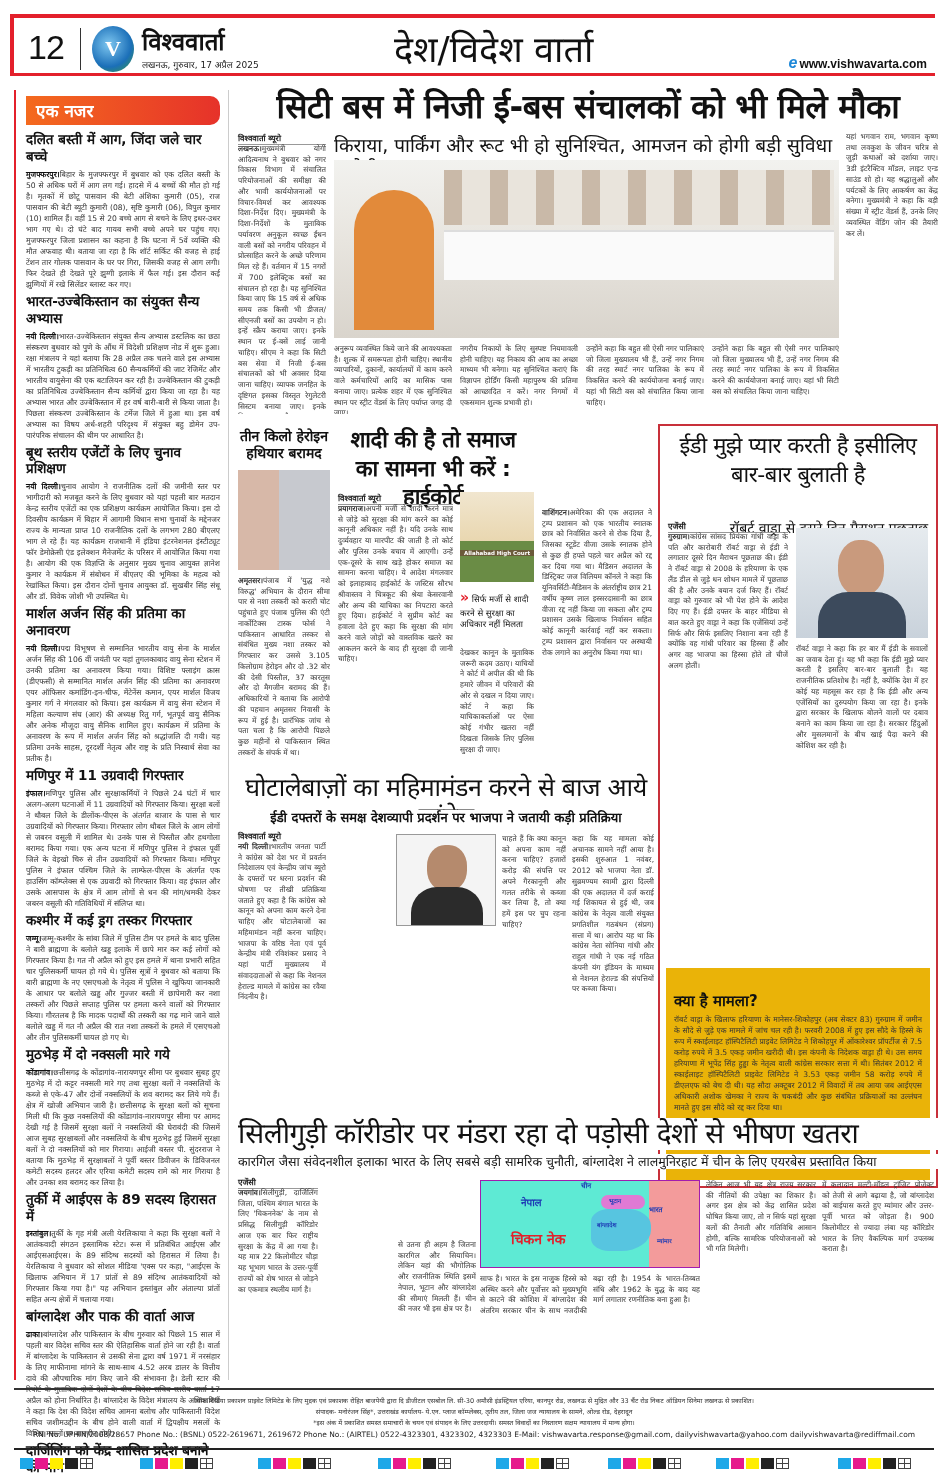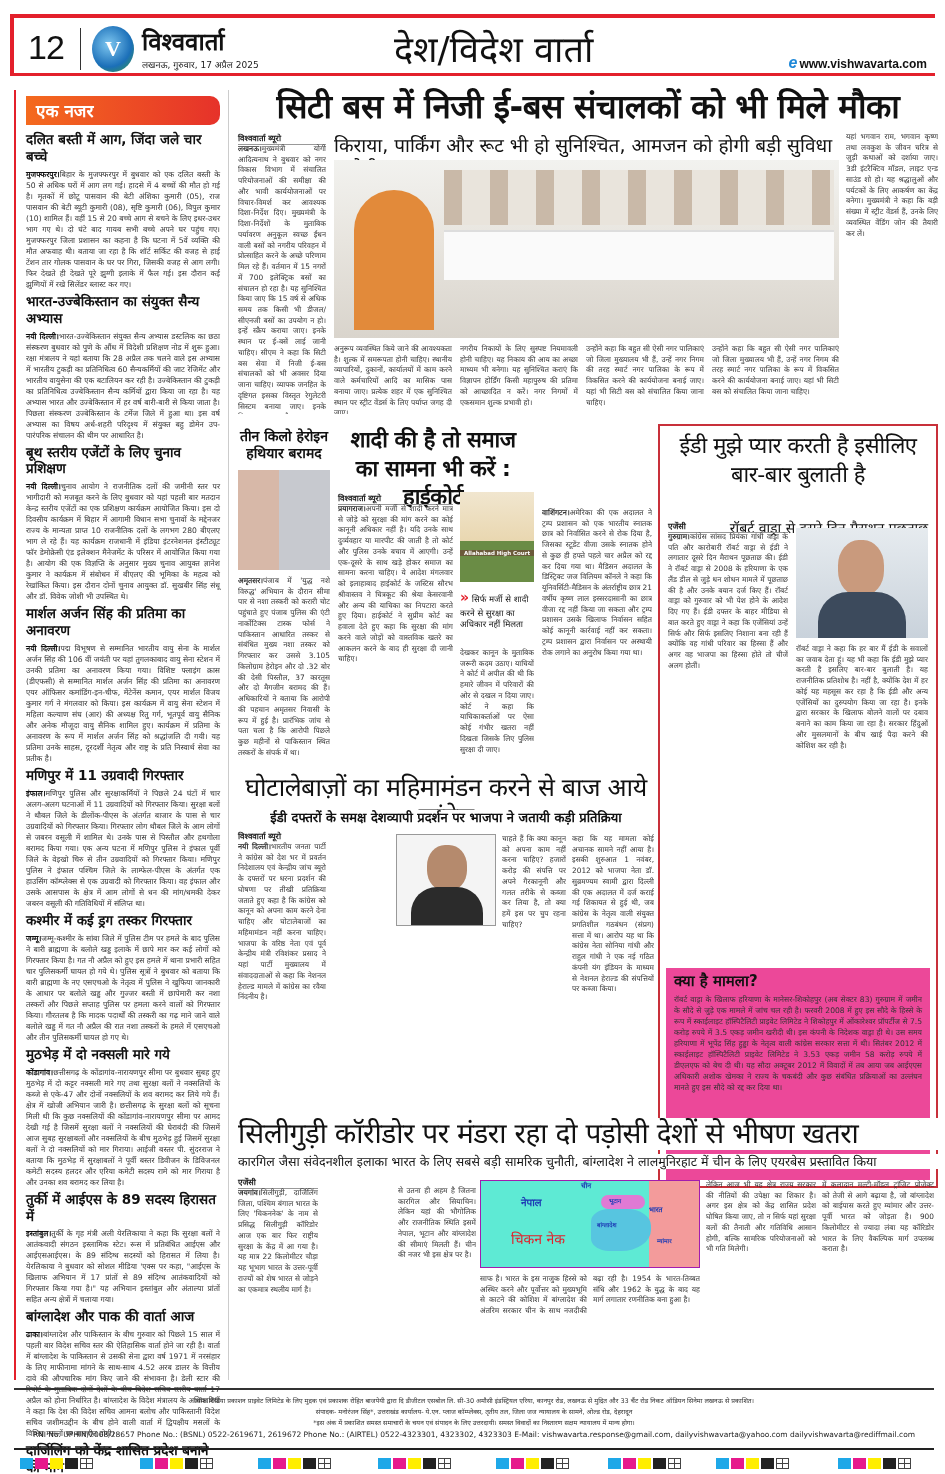--- a/index.html
+++ b/index.html
@@ -21,21 +21,21 @@
 .lb b{color:#111}
 .main{position:absolute;left:238px;top:88px;width:700px}
 .h1{font-size:33px;font-weight:bold;color:#111;text-align:center;letter-spacing:-0.5px;line-height:1.15}
 .h2{font-size:19px;color:#111;line-height:1.2}
 .by{font-size:8px;font-weight:bold;border-bottom:1px solid #999;padding-bottom:1px;margin-bottom:2px}
 .col{position:absolute;font-size:7.4px;line-height:1.45;color:#333;text-align:justify;overflow:hidden}
 .photo{position:absolute;background:linear-gradient(135deg,#e9e4dc,#c9c2b8);overflow:hidden}
 .box{position:absolute;border:2px solid #c8303a}
 .quote{position:absolute;font-size:11px;color:#111;line-height:1.4}
 .quote .q{color:#e3202b;font-weight:bold;font-size:14px}
-.kya{position:absolute;background:#ec4899;padding:2px 8px}
+.kya{position:absolute;background:#eab308;padding:22px 8px}
 .kya .t{font-size:15px;font-weight:bold;color:#111;margin-bottom:4px}
 .footer{position:absolute;left:14px;top:1388px;width:920px;border-top:2px solid #333;text-align:center;font-size:6.5px;color:#333;line-height:1.7;padding-top:6px}
 .rni{font-size:7.5px;color:#222}
 .regline{position:absolute;left:14px;top:1448px;width:920px;height:2px;background:#222}
 .cmyk{position:absolute;top:1458px;display:flex;gap:2px}
 .cmyk span{width:13px;height:11px;display:inline-block}
 .cmyk .g{border:1px solid #444;background:linear-gradient(#444,#444) center/1px 100% no-repeat,linear-gradient(#444,#444) center/100% 1px no-repeat,#fff}
 </style>
 </head>
 <body>
@@ -153,32 +153,32 @@
     <div style="position:absolute;left:30px;top:10px;width:40px;height:46px;border-radius:45%;background:#b58a6d"></div>
     <div style="position:absolute;left:14px;top:52px;width:72px;height:40px;border-radius:26px 26px 0 0;background:#2b2b2b"></div>
   </div>
   <div class="col" style="left:264px;top:746px;width:64px;height:274px;background:#fff;z-index:2">चाहते हैं कि क्या कानून को अपना काम नहीं करना चाहिए? हजारों करोड़ की संपत्ति पर अपने गैरकानूनी और गलत तरीके से कब्जा कर लिया है, तो क्या हमें इस पर चुप रहना चाहिए?</div>
   <div class="col" style="left:334px;top:746px;width:82px;height:274px;background:#fff;z-index:2">कहा कि यह मामला कोई अचानक सामने नहीं आया है। इसकी शुरुआत 1 नवंबर, 2012 को भाजपा नेता डॉ. सुब्रमण्यम स्वामी द्वारा दिल्ली की एक अदालत में दर्ज कराई गई शिकायत से हुई थी, जब कांग्रेस के नेतृत्व वाली संयुक्त प्रगतिशील गठबंधन (संप्रग) सत्ता में था। आरोप यह था कि कांग्रेस नेता सोनिया गांधी और राहुल गांधी ने एक नई गठित कंपनी यंग इंडियन के माध्यम से नेशनल हेराल्ड की संपत्तियों पर कब्जा किया।</div>
 
   <div class="h1" style="position:absolute;left:0;top:1030px;width:700px;font-size:28px;font-weight:normal;text-align:left;background:#fff;z-index:3">सिलीगुड़ी कॉरीडोर पर मंडरा रहा दो पड़ोसी देशों से भीषण खतरा</div>
   <div class="h2" style="position:absolute;left:0;top:1066px;width:700px;font-size:12.5px;background:#fff;z-index:3">कारगिल जैसा संवेदनशील इलाका भारत के लिए सबसे बड़ी सामरिक चुनौती, बांग्लादेश ने लालमुनिरहाट में चीन के लिए एयरबेस प्रस्तावित किया</div>
   <div class="by" style="position:absolute;left:0;top:1088px;width:80px;z-index:3">एजेंसी</div>
   <div class="col" style="left:0;top:1100px;width:80px;height:190px;z-index:3"><b>जयगांव।</b><span>सिलीगुड़ी, दार्जिलिंग जिला, पश्चिम बंगाल भारत के लिए 'चिकननेक' के नाम से प्रसिद्ध सिलीगुड़ी कॉरिडोर आज एक बार फिर राष्ट्रीय सुरक्षा के केंद्र में आ गया है। यह मात्र 22 किलोमीटर चौड़ा यह भूभाग भारत के उत्तर-पूर्वी राज्यों को शेष भारत से जोड़ने का एकमात्र स्थलीय मार्ग है।</span></div>
-  <div class="col" style="left:160px;top:1098px;width:78px;height:200px;z-index:3">से उतना ही अहम है जितना कारगिल और सियाचिन। लेकिन यहां की भौगोलिक और राजनीतिक स्थिति इसमें नेपाल, भूटान और बांग्लादेश की सीमाएं मिलती हैं। चीन की नजर भी इस क्षेत्र पर है।</div>
+  <div class="col" style="left:160px;top:1152px;width:78px;height:200px;z-index:3">से उतना ही अहम है जितना कारगिल और सियाचिन। लेकिन यहां की भौगोलिक और राजनीतिक स्थिति इसमें नेपाल, भूटान और बांग्लादेश की सीमाएं मिलती हैं। चीन की नजर भी इस क्षेत्र पर है।</div>
   <div class="photo" style="left:242px;top:1092px;width:220px;height:88px;background:#5eead4;z-index:3;border:1px solid #a21caf">
     <div style="position:absolute;right:0;top:0;width:50px;height:100%;background:#f39b9b"></div>
     <div style="position:absolute;left:110px;top:28px;width:60px;height:42px;background:#57c5e0;border-radius:30% 40% 50% 30%"></div>
     <div style="position:absolute;left:120px;top:14px;width:44px;height:14px;background:#e07ad4;border-radius:8px"></div>
     <span style="position:absolute;left:100px;top:0px;font-size:7px;color:#1d3bb5;font-weight:bold">चीन</span>
     <span style="position:absolute;left:40px;top:14px;font-size:10px;color:#1d3bb5;font-weight:bold">नेपाल</span>
     <span style="position:absolute;left:128px;top:16px;font-size:6px;color:#1d3bb5;font-weight:bold">भूटान</span>
     <span style="position:absolute;left:168px;top:24px;font-size:7px;color:#1d3bb5;font-weight:bold">भारत</span>
     <span style="position:absolute;left:116px;top:40px;font-size:6px;color:#1d3bb5;font-weight:bold">बांग्लादेश</span>
     <span style="position:absolute;left:176px;top:56px;font-size:6px;color:#1d3bb5;font-weight:bold">म्यांमार</span>
-    <span style="position:absolute;left:30px;top:48px;font-size:14px;color:#e3202b;font-weight:normal">चिकन नेक</span>
+    <span style="position:absolute;left:30px;top:48px;font-size:14px;color:#e3202b;font-weight:bold">चिकन नेक</span>
   </div>
   <div class="col" style="left:242px;top:1186px;width:220px;height:104px;z-index:3;column-count:2;column-gap:6px">साफ है। भारत के इस नाजुक हिस्से को अस्थिर करने और पूर्वोत्तर को मुख्यभूमि से काटने की कोशिश में बांग्लादेश की अंतरिम सरकार चीन के साथ नजदीकी बढ़ा रही है। 1954 के भारत-तिब्बत संधि और 1962 के युद्ध के बाद यह मार्ग लगातार रणनीतिक बना हुआ है।</div>
   <div class="col" style="left:468px;top:1092px;width:110px;height:198px;z-index:3">लेकिन आज भी यह क्षेत्र राज्य सरकार की नीतियों की उपेक्षा का शिकार है। अगर इस क्षेत्र को केंद्र शासित प्रदेश घोषित किया जाए, तो न सिर्फ यहां सुरक्षा बलों की तैनाती और गतिविधि आसान होगी, बल्कि सामरिक परियोजनाओं को भी गति मिलेगी।</div>
   <div class="col" style="left:584px;top:1092px;width:112px;height:198px;z-index:3">में कलादान मल्टी-मॉडल ट्रांजिट प्रोजेक्ट को तेजी से आगे बढ़ाया है, जो बांग्लादेश को बाईपास करते हुए म्यांमार और उत्तर-पूर्वी भारत को जोड़ता है। 900 किलोमीटर से ज्यादा लंबा यह कॉरिडोर भारत के लिए वैकल्पिक मार्ग उपलब्ध कराता है।</div>
 </div>
 
 <div class="footer">
   <div>जयेश मीडिया प्रकाशन प्राइवेट लिमिटेड के लिए मुद्रक एवं प्रकाशक रोहित बाजपेयी द्वारा दि डीजीटल एसबोल लि. सी-30 अमौसी इंडस्ट्रियल एरिया, कानपुर रोड, लखनऊ से मुद्रित और 33 चैंट रोड निकट ऑडियन सिनेमा लखनऊ से प्रकाशित।</div>
   <div>संपादक- मनोरंजन सिंह*, उत्तराखंड कार्यालय- ये.एन. प्लाज कॉम्प्लेक्स, तृतीय तल, जिला जज न्यायालय के सामने, ओल्ड रोड, देहरादून</div>
   <div>*इस अंक में प्रकाशित समस्त समाचारों के चयन एवं संपादन के लिए उत्तरदायी। समस्त विवादों का निस्तारण सक्षम न्यायालय में मान्य होगा।</div>

